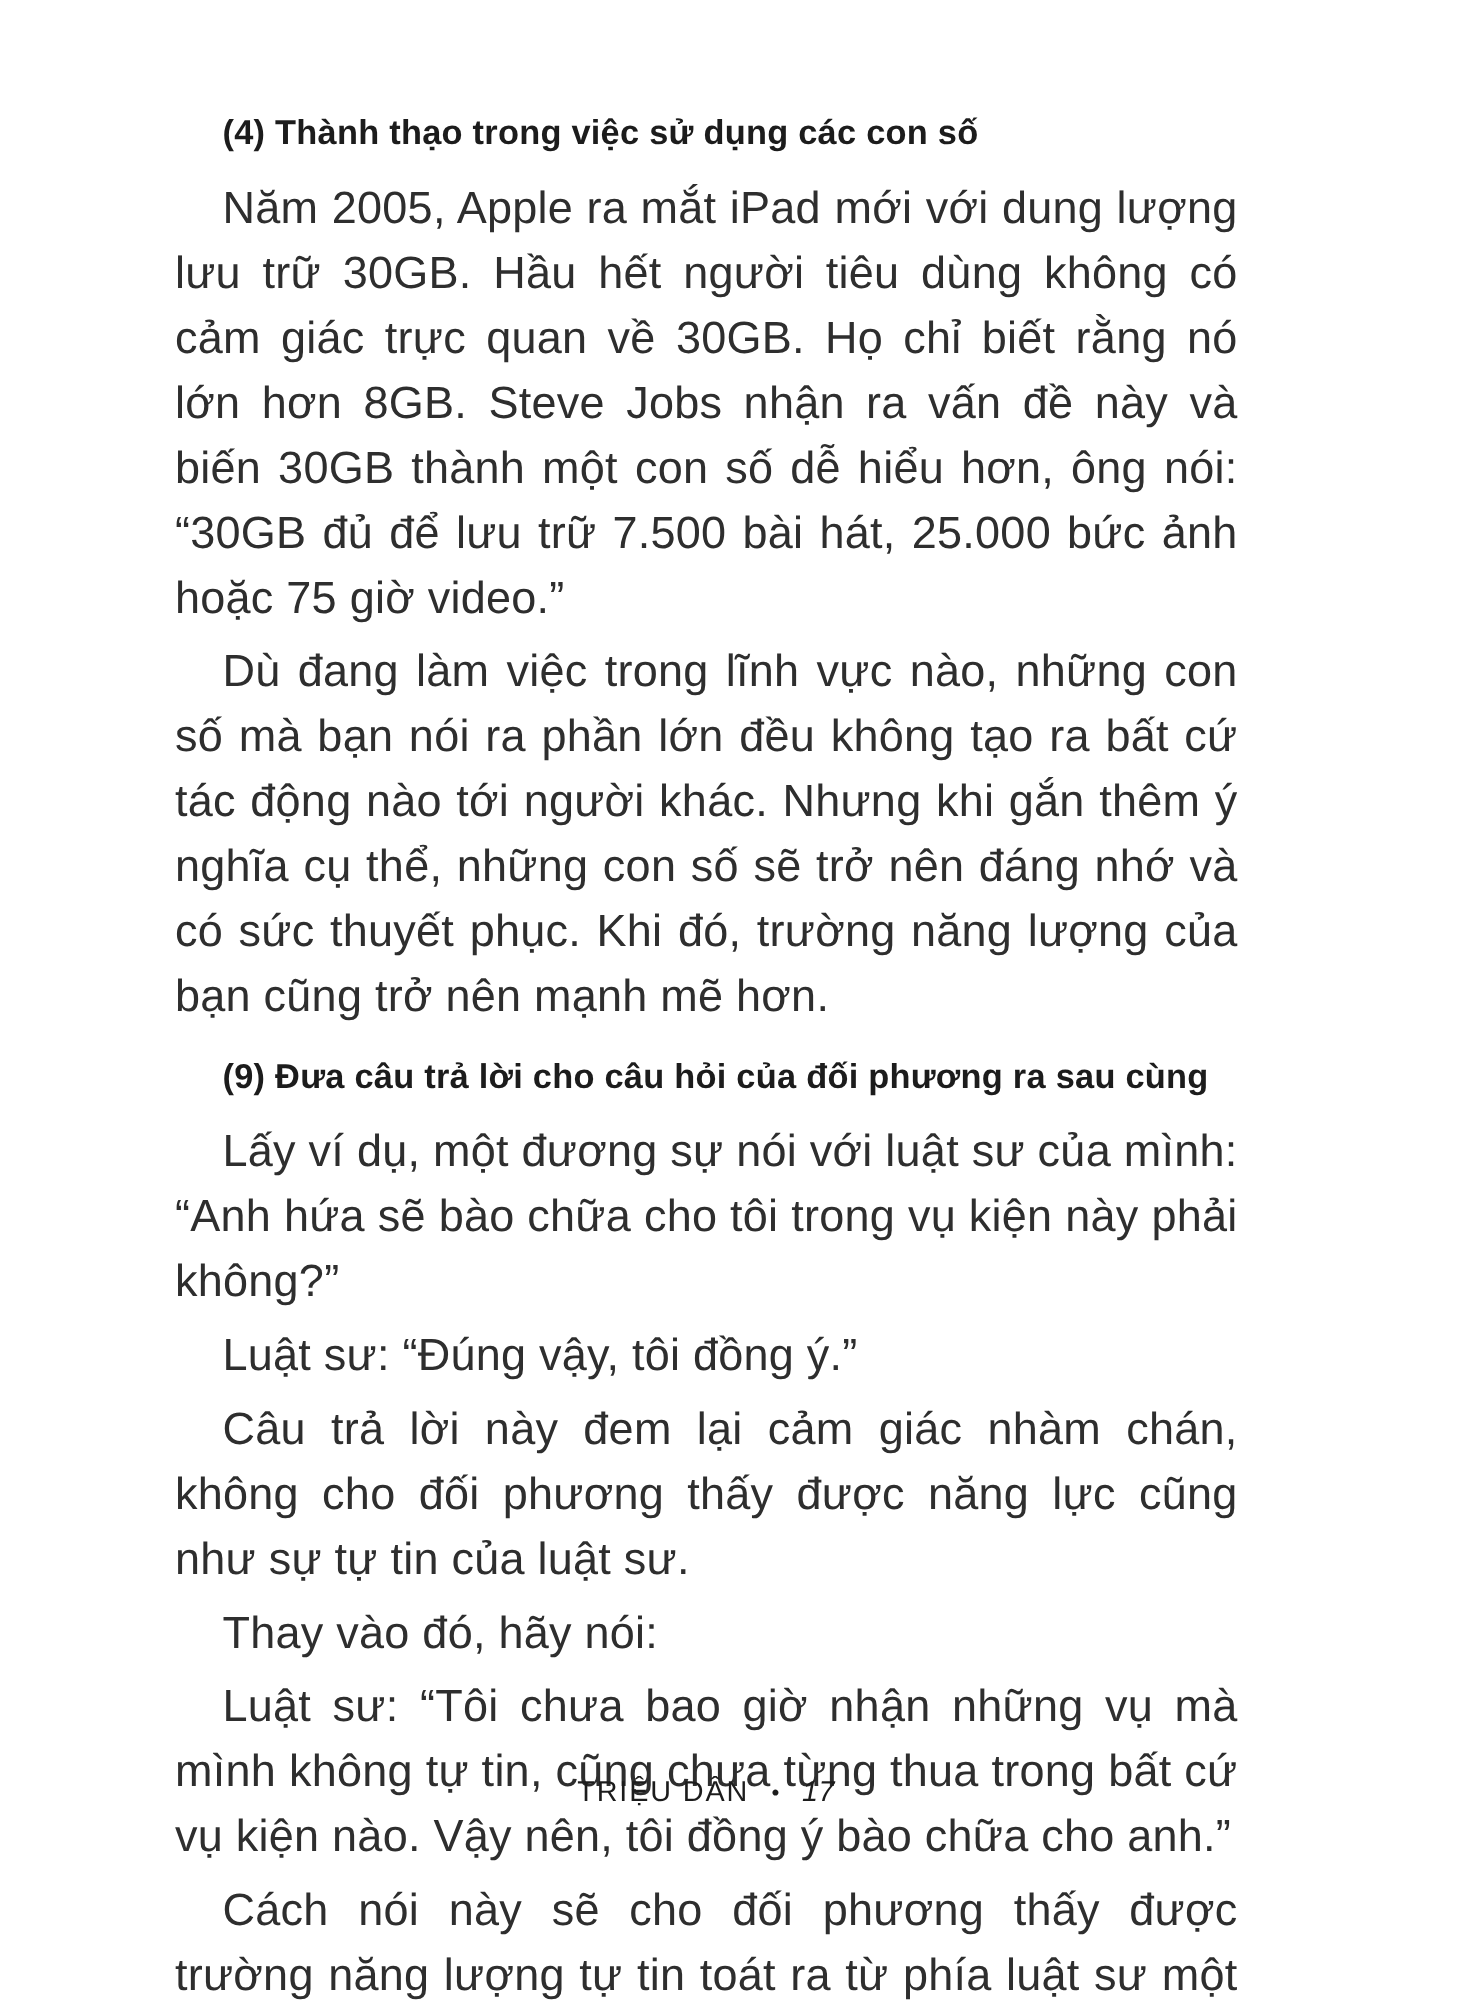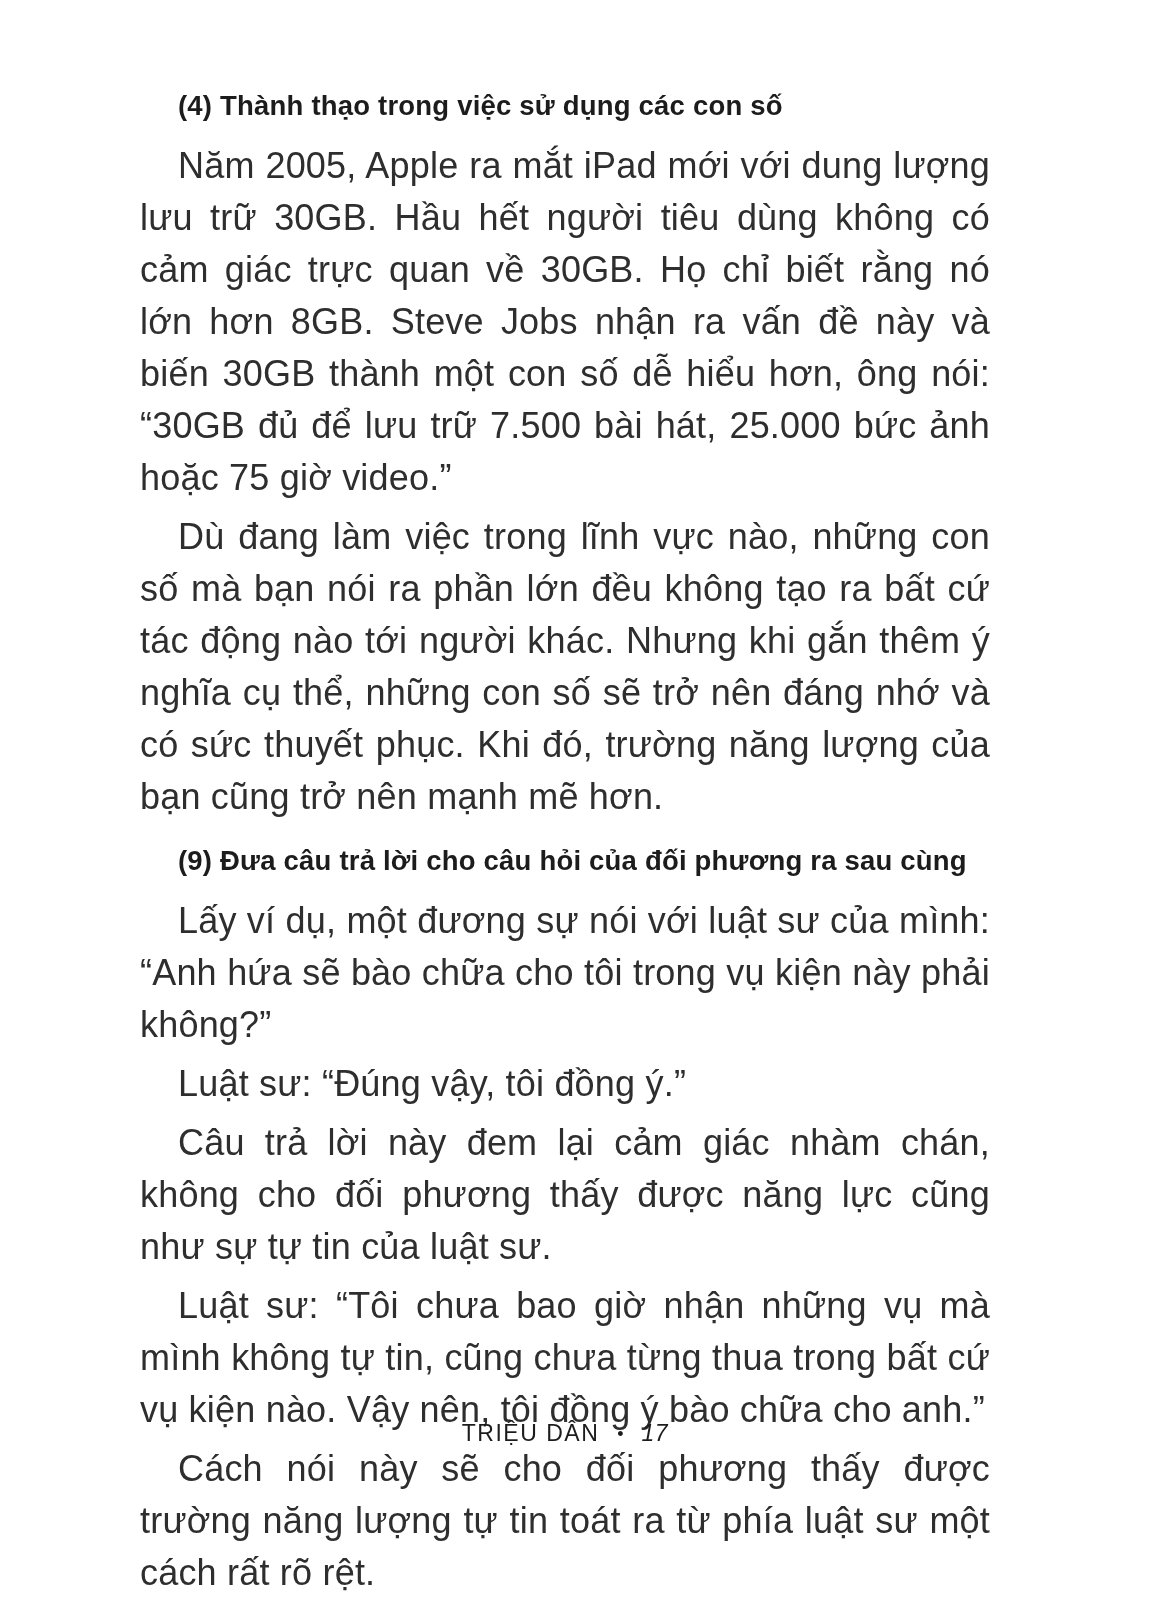--- a/index.html
+++ b/index.html
@@ -69,20 +69,21 @@
   <p class="block">Dù đang làm việc trong lĩnh vực nào, những con số mà bạn nói ra phần lớn đều không tạo ra bất cứ tác động nào tới người khác. Nhưng khi gắn thêm ý nghĩa cụ thể, những con số sẽ trở nên đáng nhớ và có sức thuyết phục. Khi đó, trường năng lượng của bạn cũng trở nên mạnh mẽ hơn.</p>
 
   <h2 class="block">(9) Đưa câu trả lời cho câu hỏi của đối phương ra sau cùng</h2>
 
   <p class="block">Lấy ví dụ, một đương sự nói với luật sư của mình: “Anh hứa sẽ bào chữa cho tôi trong vụ kiện này phải không?”</p>
 
   <p class="block">Luật sư: “Đúng vậy, tôi đồng ý.”</p>
 
   <p class="block">Câu trả lời này đem lại cảm giác nhàm chán, không cho đối phương thấy được năng lực cũng như sự tự tin của luật sư.</p>
 
+  <p class="block">Thay vào đó, hãy nói:</p>
 
   <p class="block">Luật sư: “Tôi chưa bao giờ nhận những vụ mà mình không tự tin, cũng chưa từng thua trong bất cứ vụ kiện nào. Vậy nên, tôi đồng ý bào chữa cho anh.”</p>
 
   <p class="block">Cách nói này sẽ cho đối phương thấy được trường năng lượng tự tin toát ra từ phía luật sư một cách rất rõ rệt.</p>
 
   <div class="footer">
     <span>TRIỆU DÂN</span><span class="sep">•</span><span class="pagenum">17</span>
   </div>
 
 </div>

